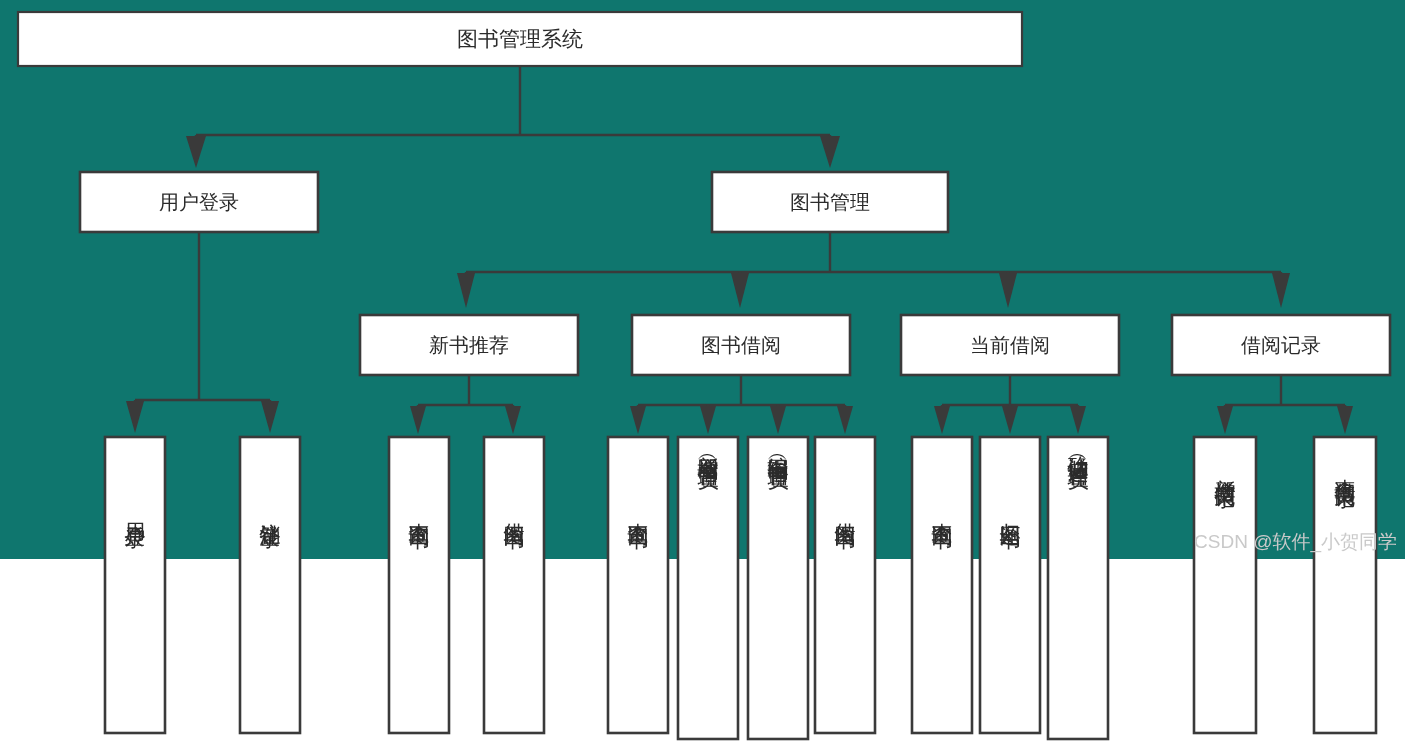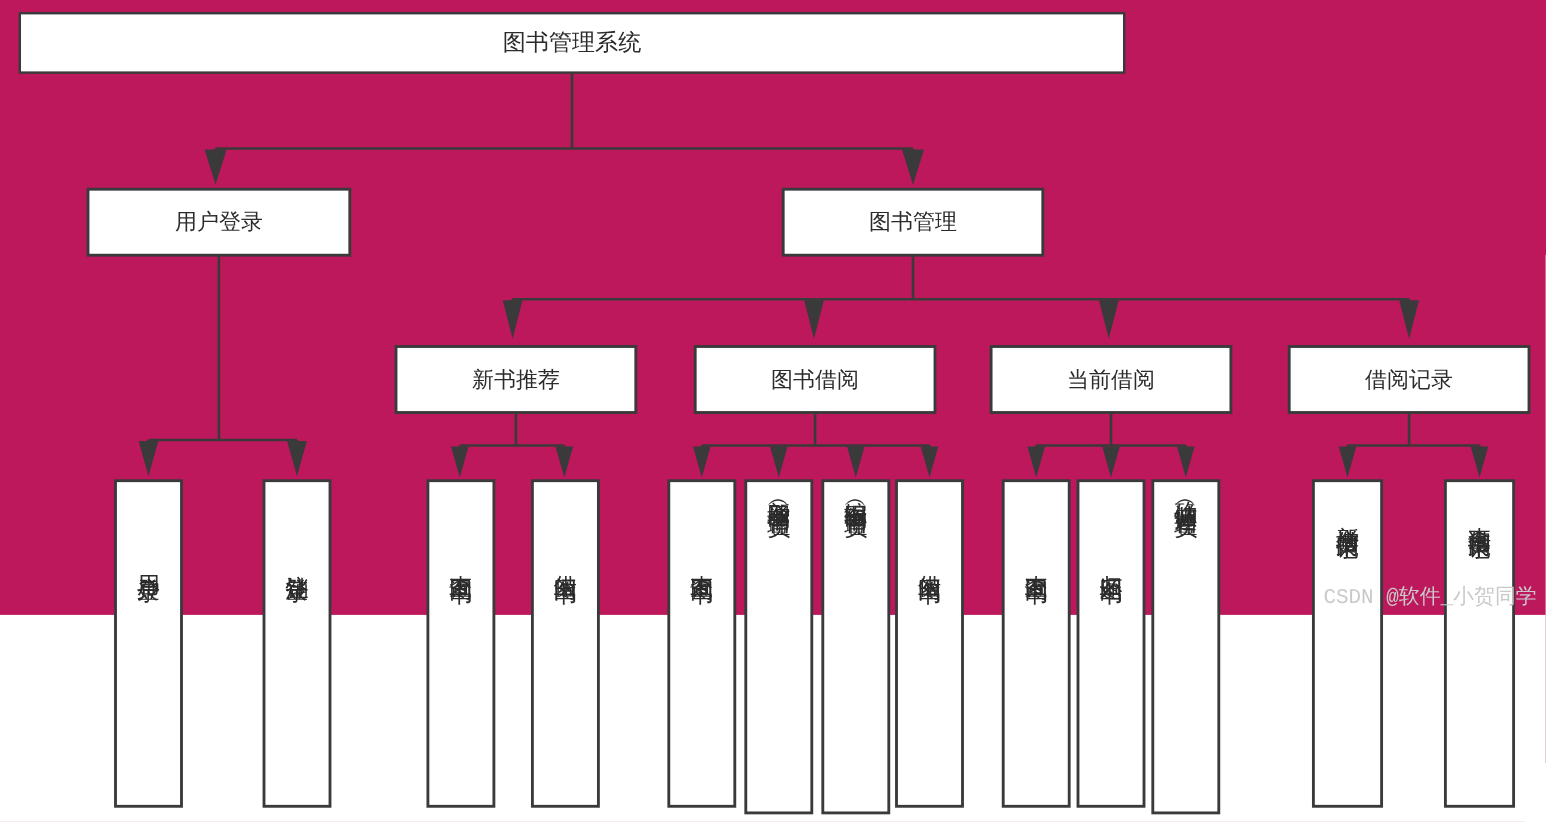--- a/index.html
+++ b/index.html
@@ -10,21 +10,21 @@
   body {
     width: 1405px;
     height: 747px;
     overflow: hidden;
     font-family: "DejaVu Sans", "Liberation Sans", sans-serif;
   }
   #diagram-root {
     position: relative;
     width: 1405px;
     height: 559px;
-    background: #be185d;
+    background: #0f766e;
   }
   svg#flow-svg {
     position: absolute;
     left: 0;
     top: 0;
     width: 1405px;
     height: 747px;
     display: block;
   }
   .node-rect {
@@ -63,21 +63,21 @@
     writing-mode: vertical-rl;
     glyph-orientation-vertical: 0;
     letter-spacing: 2px;
   }
   .watermark {
     position: absolute;
     right: 8px;
     bottom: 4px;
     color: #c9c9c9;
     font-size: 19px;
-    font-family: Liberation Mono, monospace;
+    font-family: Liberation Sans, sans-serif;
     white-space: nowrap;
     user-select: none;
   }
 </style>
 </head>
 <body>
 
 <div id="diagram-root">
 
   <svg id="flow-svg" viewBox="0 0 1405 747">

